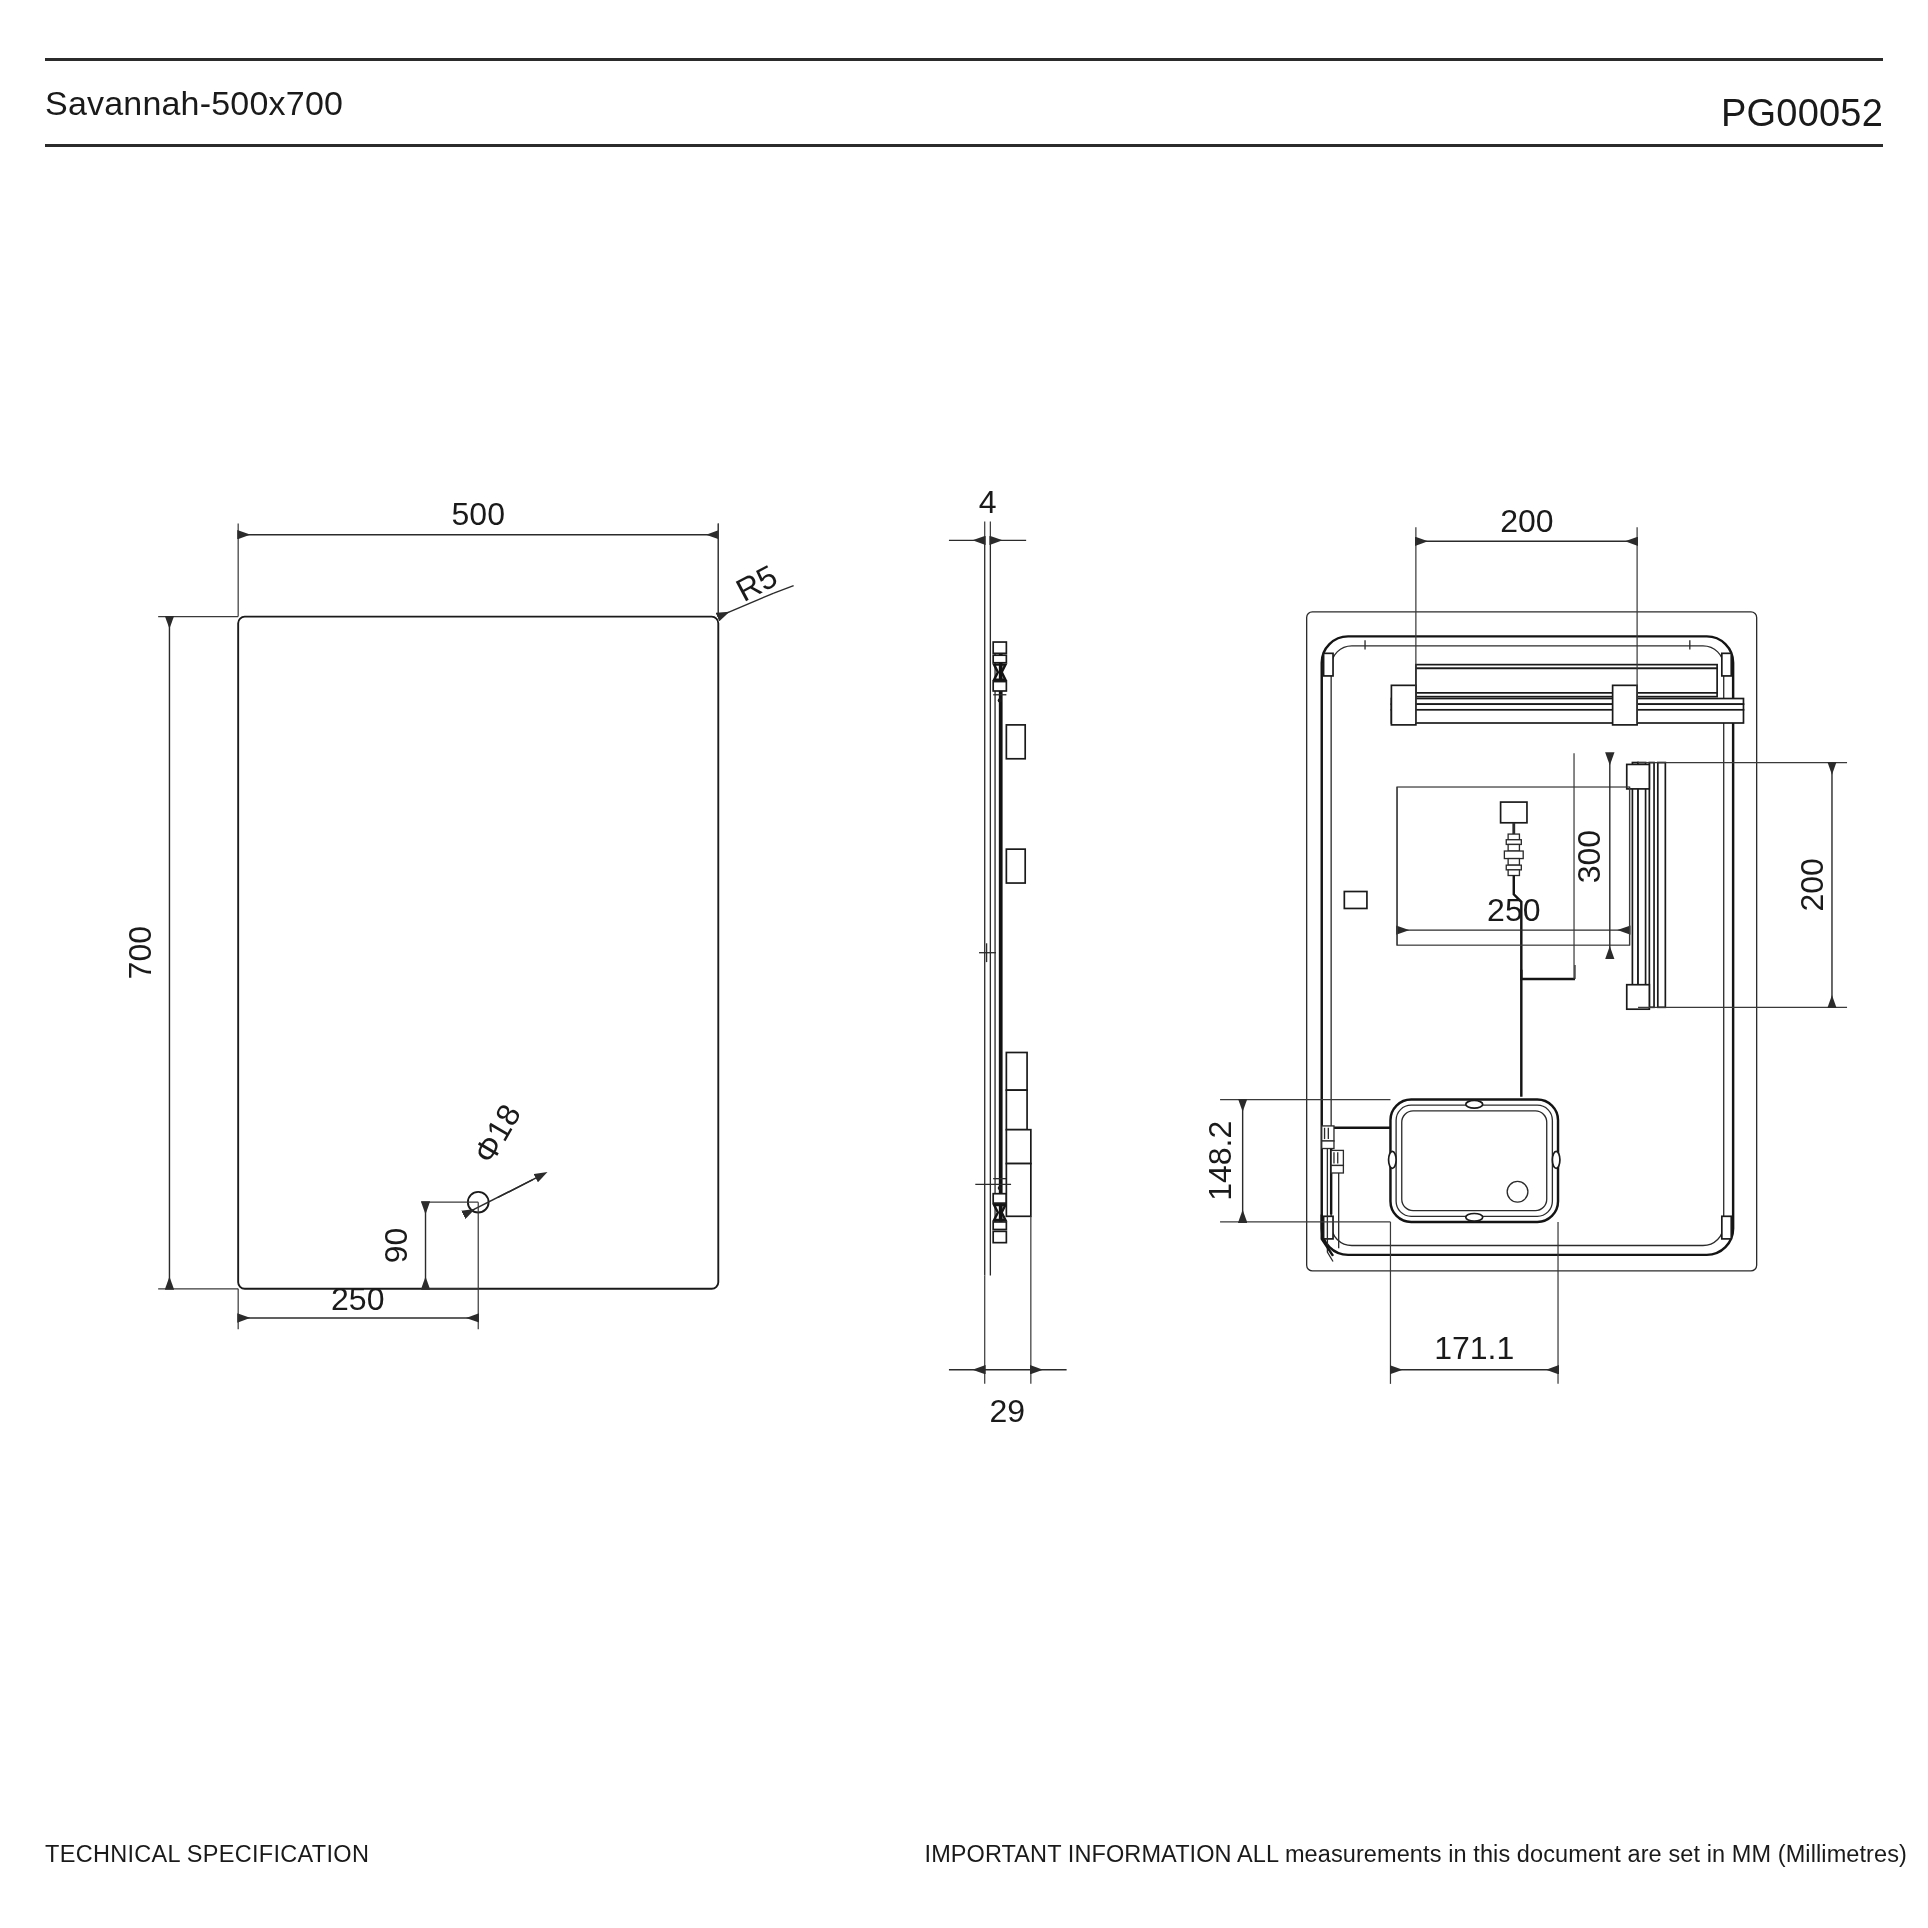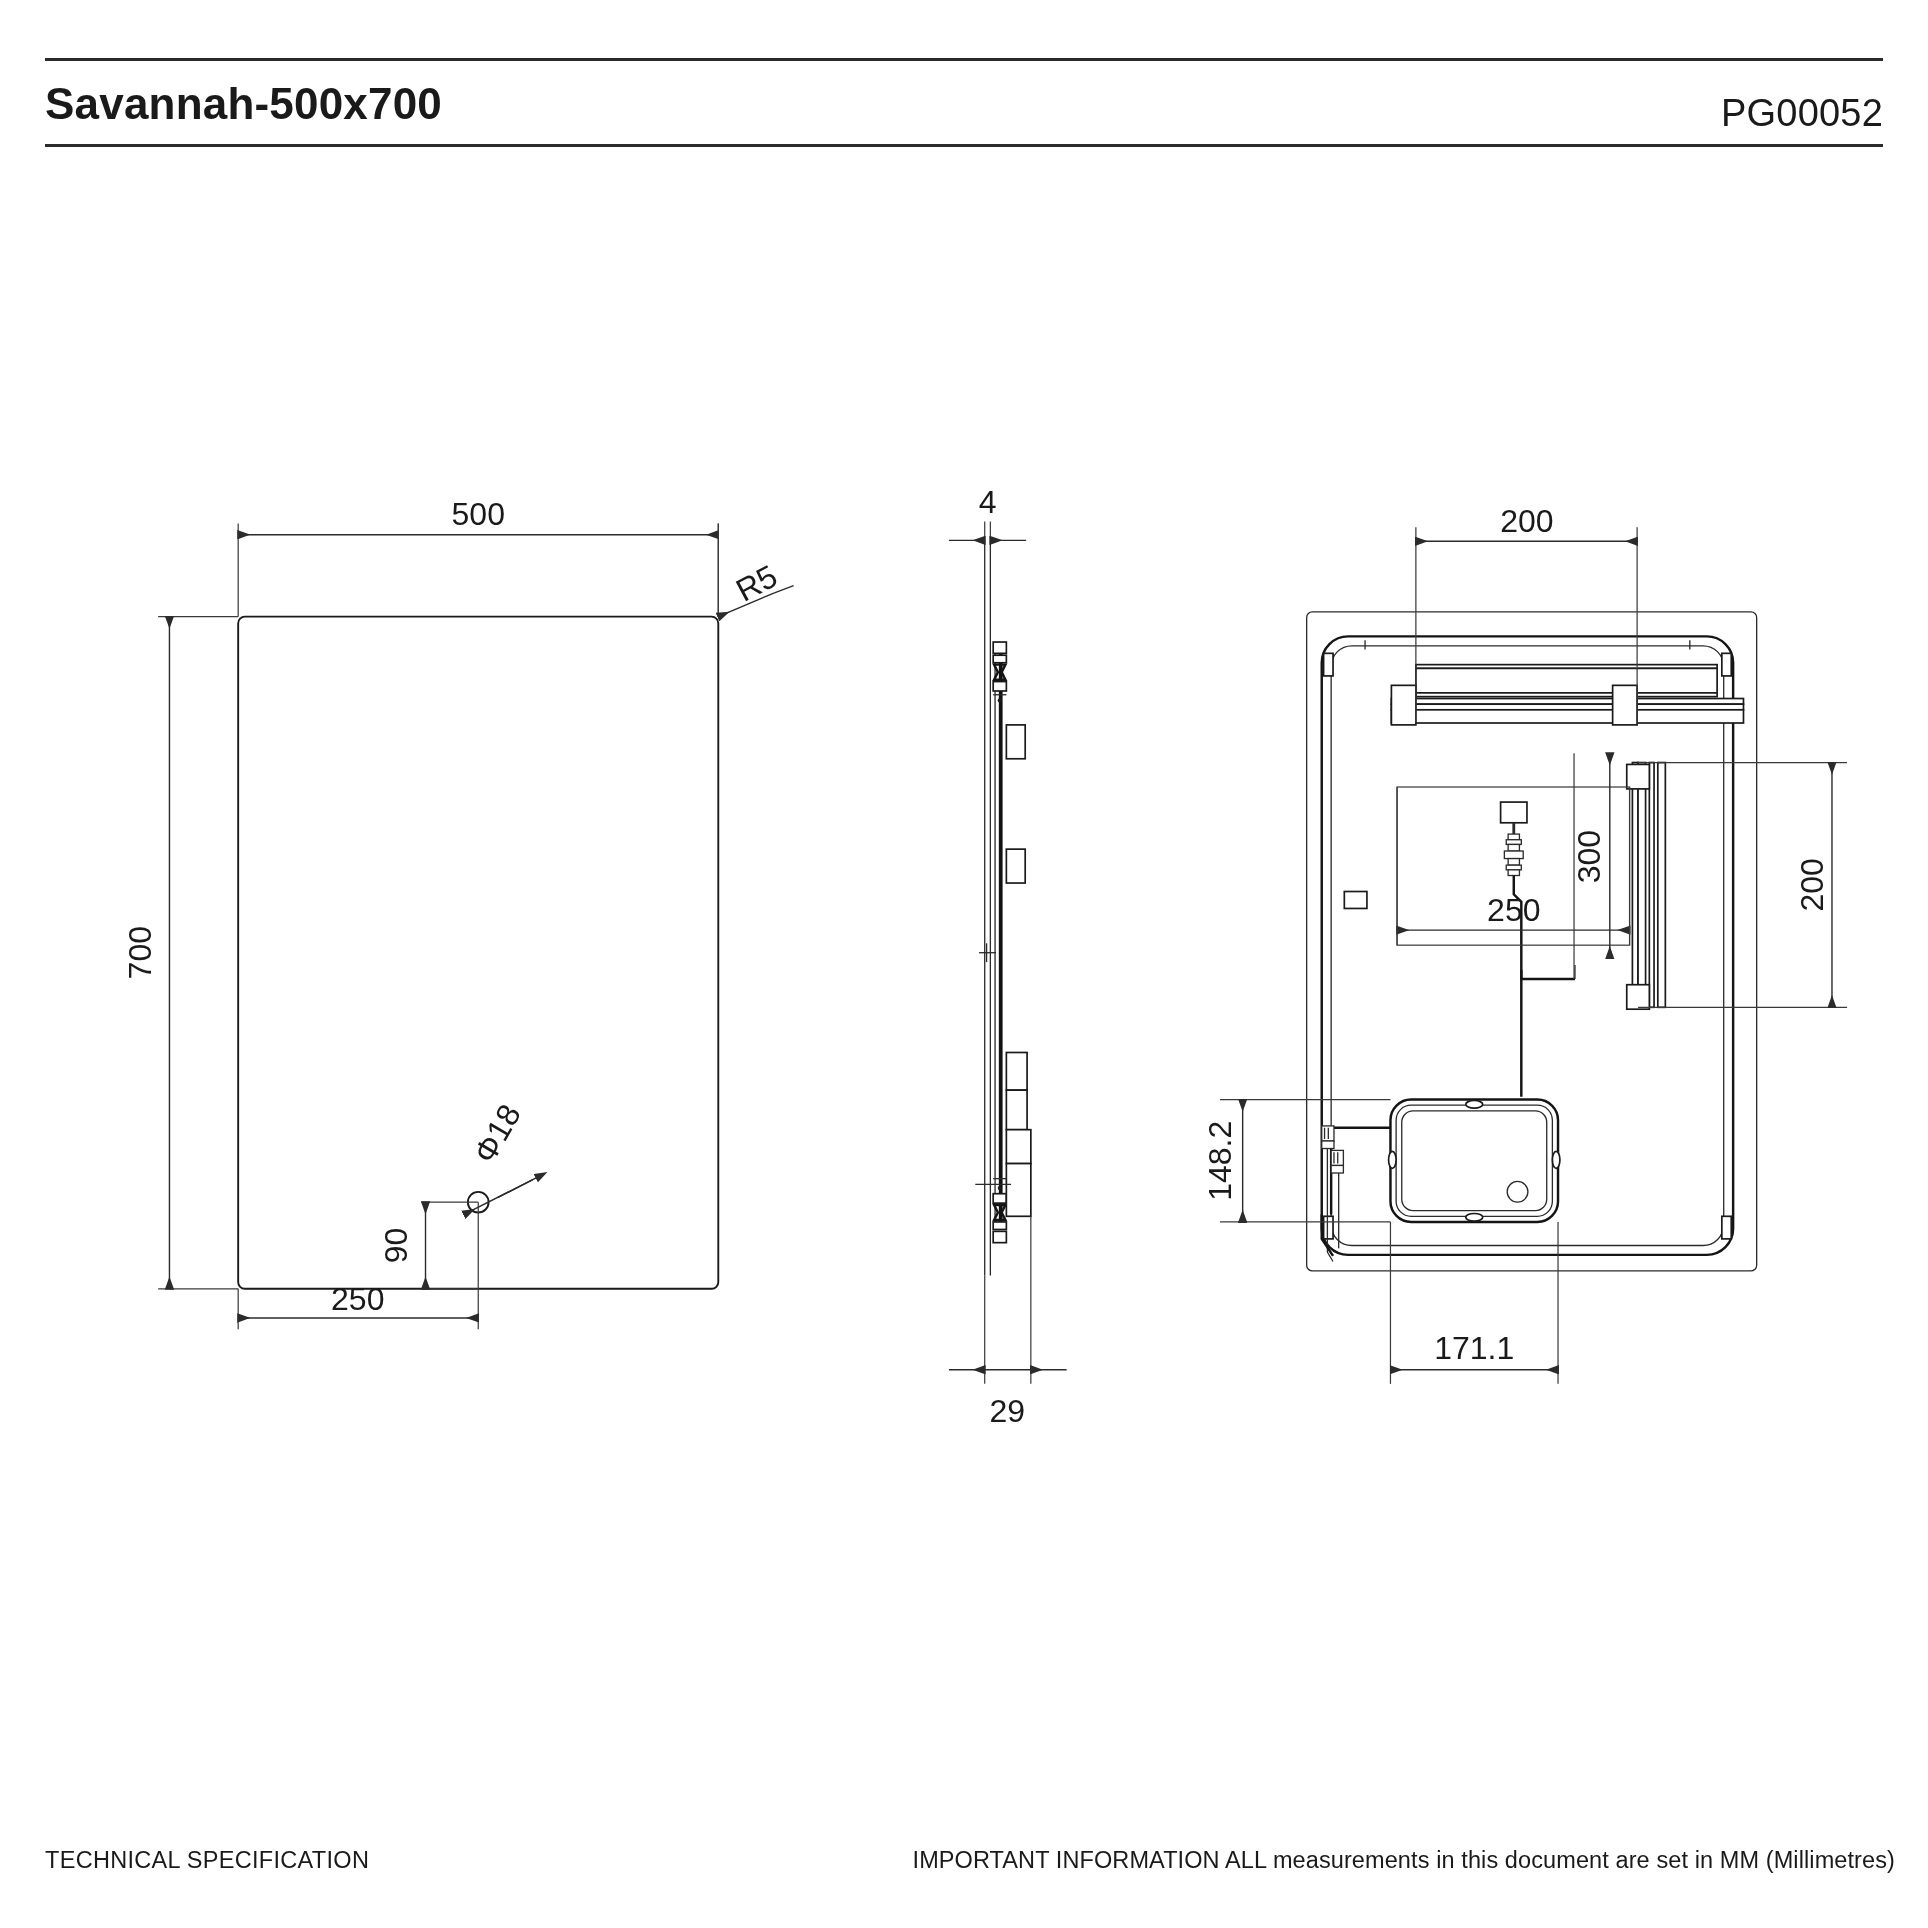--- a/index.html
+++ b/index.html
@@ -37,42 +37,42 @@
     position: absolute;
     left: 45px;
     right: 45px;
     top: 66px;
     height: 75px;
     display: flex;
     align-items: center;
     justify-content: space-between;
   }
   .title-text {
-    font-size: 44px;
-    font-weight: 700;
+    font-size: 34px;
+    font-weight: 400;
     letter-spacing: 0.2px;
     white-space: nowrap;
   }
   .code-text {
     font-size: 38px;
     font-weight: 400;
     letter-spacing: 0.2px;
     white-space: nowrap;
     margin-top: 20px;
   }
 
   
   .footer-row {
     position: absolute;
     left: 45px;
-    right: 33px;
+    right: 21px;
     top: 1841px;
     height: 38px;
     display: flex;
-    align-items: center;
+    align-items: flex-start;
     justify-content: space-between;
     font-size: 23.5px;
   }
   .footer-left  { letter-spacing: 0.3px; white-space: nowrap; }
   .footer-right { white-space: nowrap; letter-spacing: 0.1px; }
   .footer-strong { font-weight: 400; }
 
   
   .drawing {
     position: absolute;

